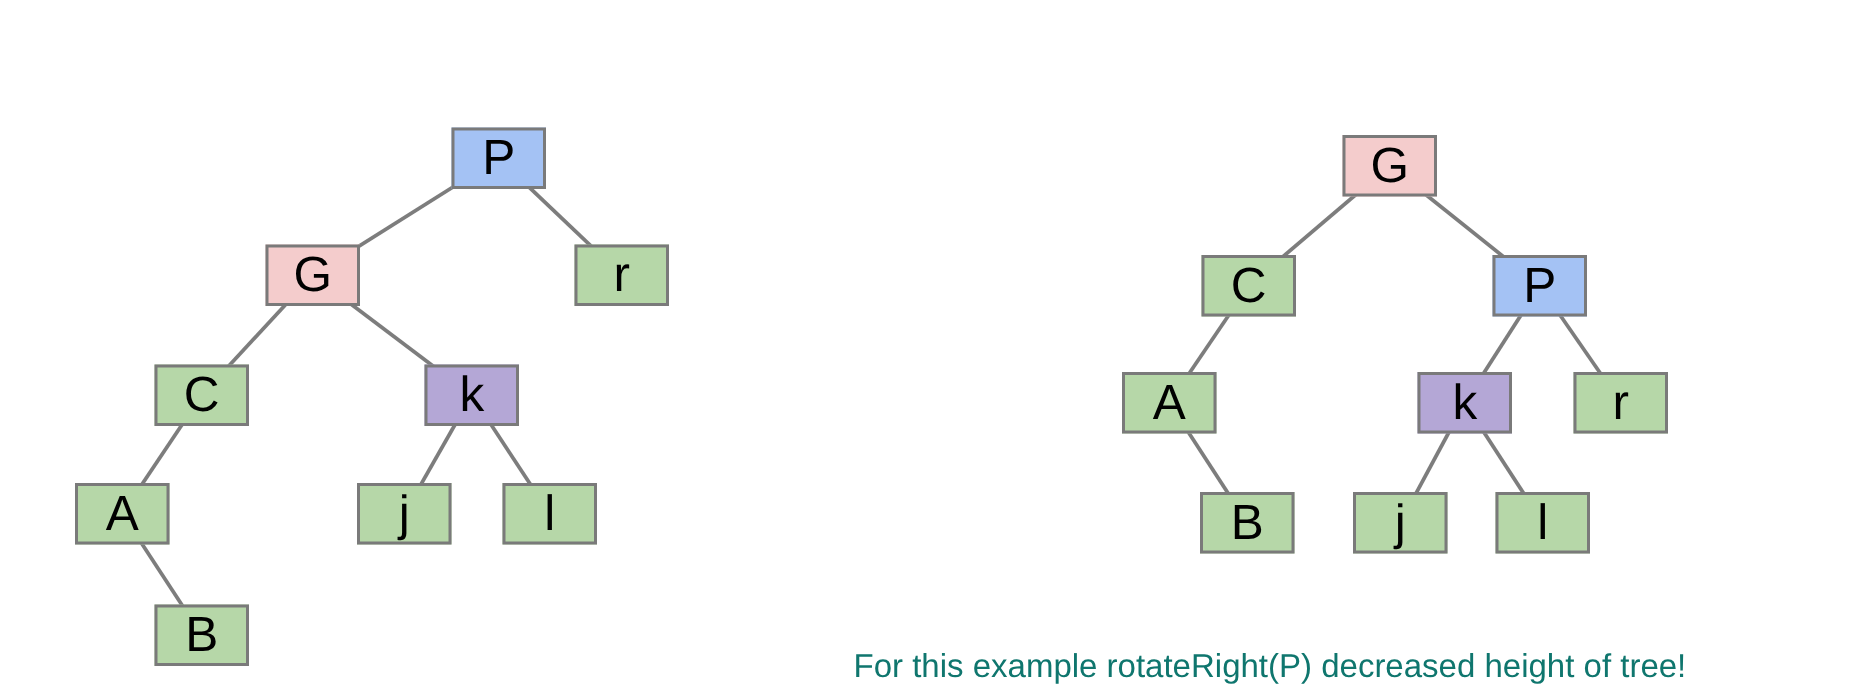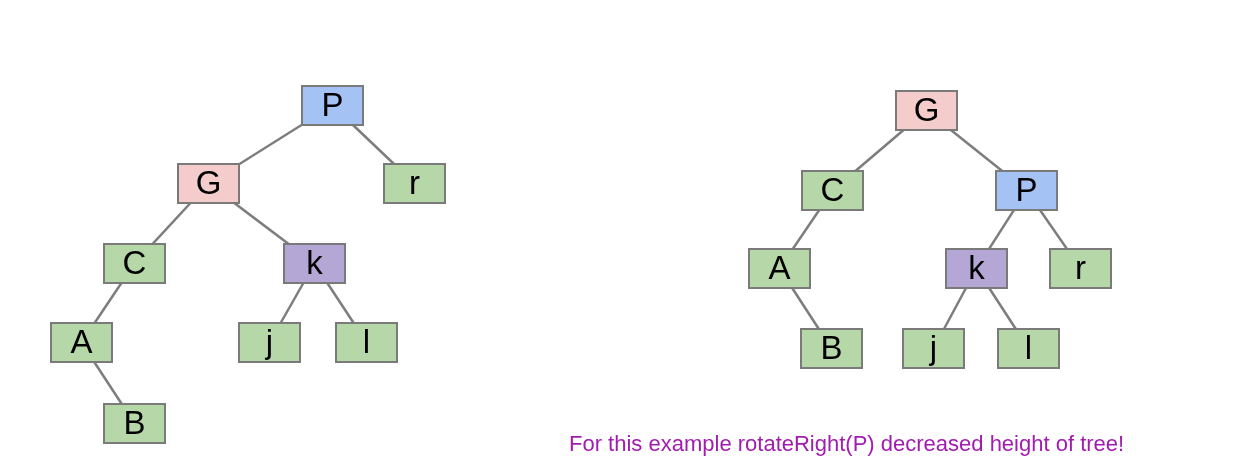--- a/index.html
+++ b/index.html
@@ -28,21 +28,21 @@
     justify-content: center;
     border: 2.5px solid #7a7a7a;
     font-size: 33px;
     line-height: 1;
     color: #000000;
     padding-bottom: 3px;
   }
   .caption {
     position: absolute;
     font-size: 22px;
-    color: #a21caf;
+    color: #0f766e;
     white-space: nowrap;
   }
 </style>
 </head>
 <body>
 
 <div class="canvas">
   <svg id="edges" class="edges-layer" width="1233" height="465">
       <line x1="332.5" y1="105.5" x2="208.5" y2="183.5" stroke="#7d7d7d" stroke-width="2.5"></line>
       <line x1="332.5" y1="105.5" x2="414.5" y2="183.5" stroke="#7d7d7d" stroke-width="2.5"></line>

